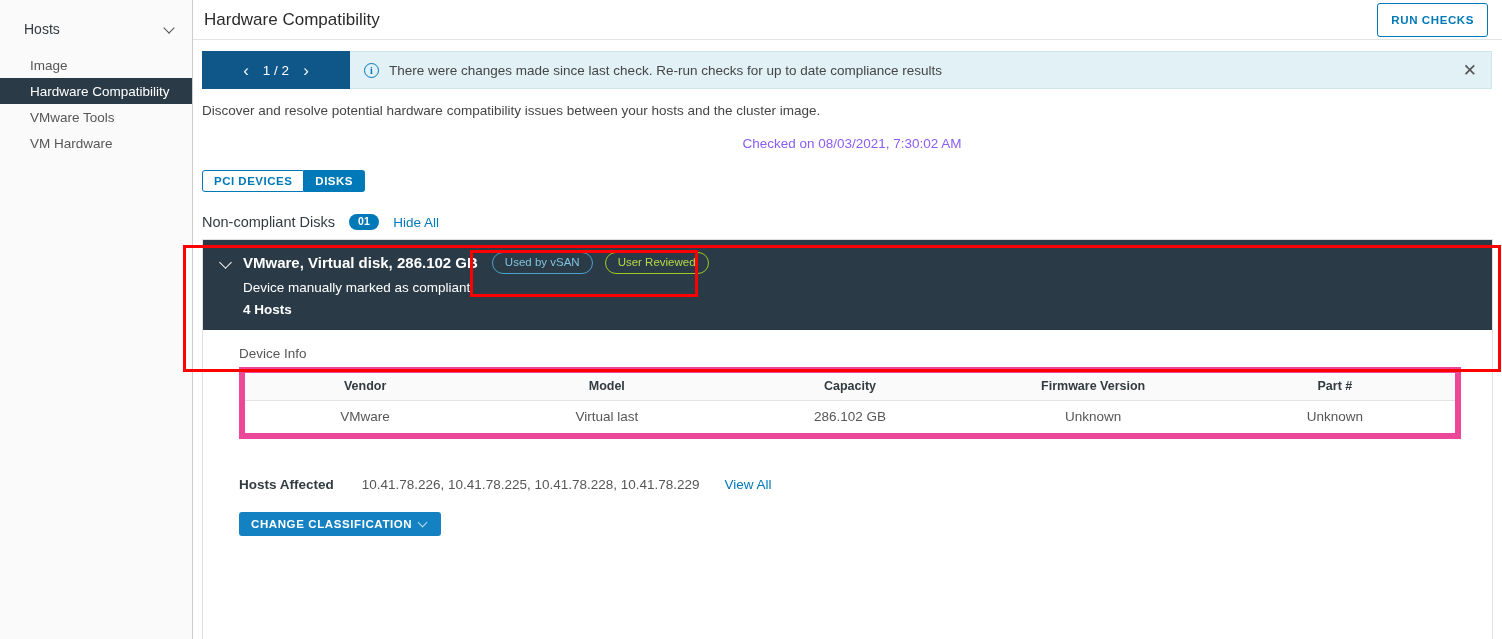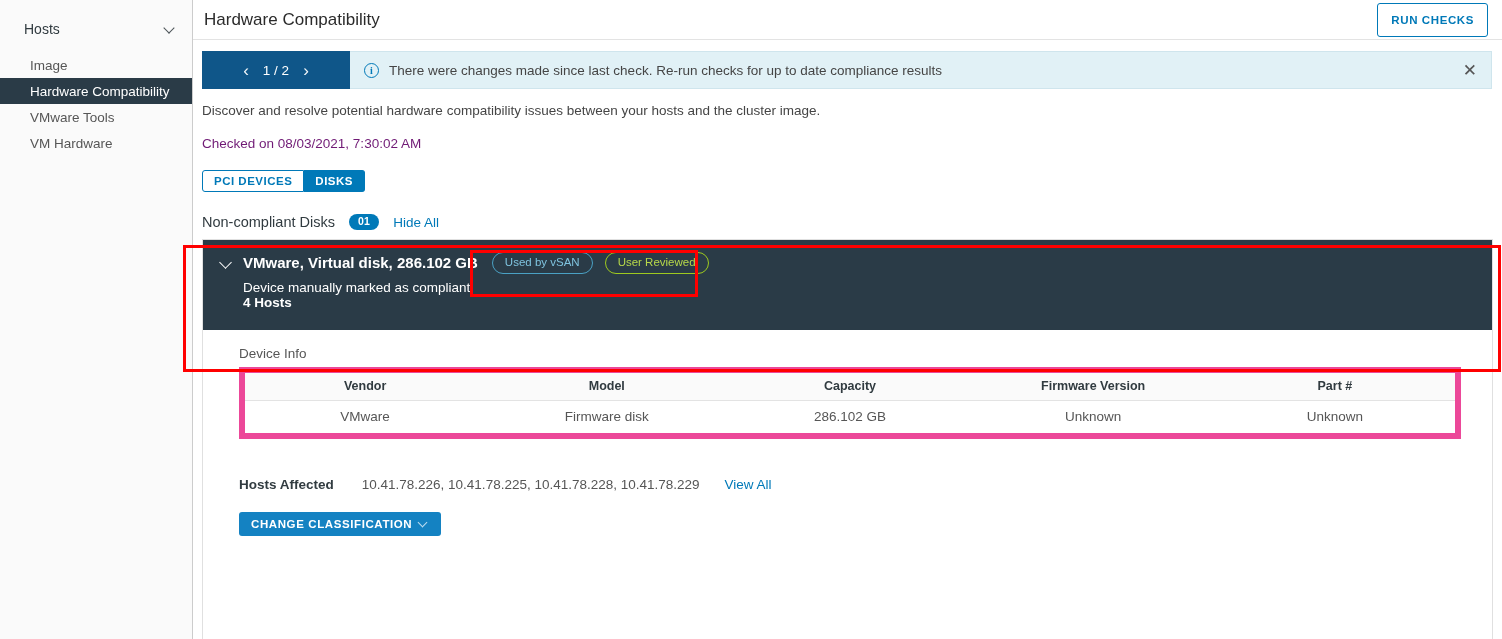--- a/index.html
+++ b/index.html
@@ -169,22 +169,23 @@
     padding: 2px 2px;
   }
 
   .desc {
     font-size: 13.5px;
     color: #454545;
     margin: 14px 0 0 9px;
   }
   .checked-on {
     font-size: 13.5px;
-    color: #701a75;
+    color: #8b5cf6;
     margin: 18px 0 8px 9px;
+    text-align: center;
   }
 
   
   .tabgroup {
     display: flex;
     margin: 19px 0 0 9px;
     height: 22px;
     width: fit-content;
     justify-content: flex-end;
   }
@@ -289,20 +290,21 @@
     font-size: 13.5px;
     font-weight: normal;
     color: #ffffff;
     margin-top: 6px;
     margin-left: 24px;
   }
   .dev-hosts {
     font-size: 13.5px;
     font-weight: bold;
     color: #ffffff;
+    margin-top: 7px;
     margin-left: 24px;
   }
 
   .card-body { padding: 16px 0 0 36px; }
   .devinfo-label {
     font-size: 13.5px;
     color: #565656;
     margin-bottom: 6px;
   }
   table.devinfo {
@@ -476,21 +478,21 @@
               <th>Vendor</th>
               <th>Model</th>
               <th>Capacity</th>
               <th>Firmware Version</th>
               <th>Part #</th>
             </tr>
           </thead>
           <tbody>
             <tr>
               <td>VMware</td>
-              <td>Firmware disk</td>
+              <td>Virtual last</td>
               <td>286.102 GB</td>
               <td>Unknown</td>
               <td>Unknown</td>
             </tr>
           </tbody>
         </table>
 
         <div class="hosts-affected">
           <span class="ha-label">Hosts Affected</span>
           <span class="ha-value">10.41.78.226, 10.41.78.225, 10.41.78.228, 10.41.78.229</span>

